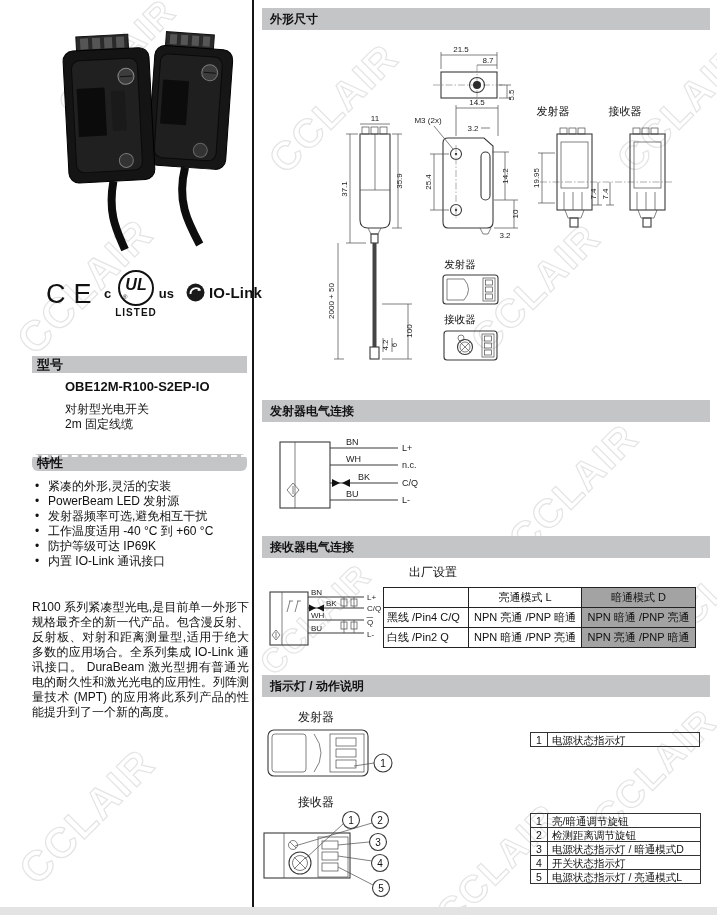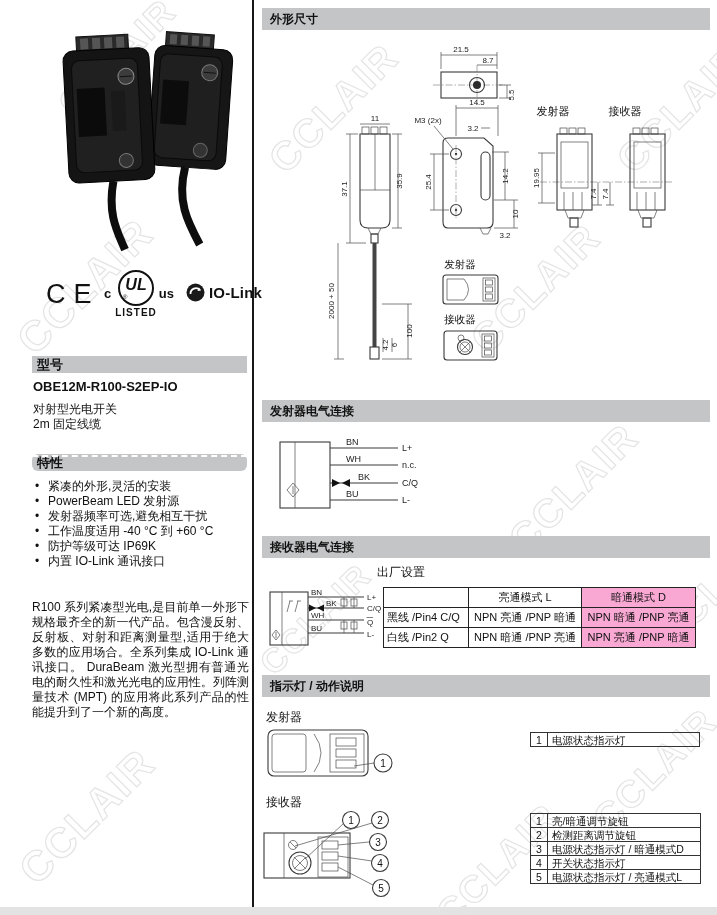--- a/index.html
+++ b/index.html
@@ -12,21 +12,21 @@
     .wm{color:transparent;-webkit-text-stroke:1.2px #e4e4e4;}
   }
   .divider{position:absolute;left:252px;top:0;width:2px;height:915px;background:#161616;}
   .bottom-edge{position:absolute;left:0;top:907px;width:717px;height:8px;background:#e3e3e3;}
   
   .lbar{position:absolute;left:32px;width:215px;height:17px;background:#c4c5c7;
         font-weight:bold;font-size:13px;line-height:17px;padding-left:5px;box-sizing:border-box;z-index:6;}
   .lbar.dashed::before{content:"";position:absolute;top:1px;left:0;right:0;border-top:2px dashed #fff;}
   .rbar{position:absolute;left:262px;width:448px;height:22px;background:#c4c5c7;
         font-weight:bold;font-size:12px;line-height:22px;padding-left:8px;box-sizing:border-box;z-index:6;}
-  .txt{position:absolute;font-size:12px;line-height:15px;z-index:6;}
+  .txt{position:absolute;font-size:12px;line-height:15px;z-index:6;margin-left:32px;}
   .bold{font-weight:bold;}
   
   .feat{position:absolute;left:32px;top:479px;width:216px;z-index:6;}
   .fi{font-size:12px;line-height:15px;display:flex;}
   .fi .bullet{width:13px;padding-left:3px;flex:none;}
   .desc-text{position:absolute;left:32px;top:600px;width:217px;font-size:12px;line-height:15px;
              text-align:justify;z-index:6;}
   
   .ce{position:absolute;left:46px;top:279px;font-size:27px;letter-spacing:8px;z-index:6;}
   .ul{position:absolute;left:112px;top:270px;width:46px;height:46px;z-index:6;}
@@ -39,21 +39,21 @@
   .ul .us{position:absolute;right:-16px;top:16px;font-weight:bold;font-size:13px;}
   .ul .listed{position:absolute;left:-4px;top:37px;width:56px;text-align:center;font-weight:bold;
               font-size:10px;letter-spacing:1px;}
   .iol{position:absolute;left:186px;top:283px;display:flex;align-items:center;gap:4px;z-index:6;}
   .iol .word{font-weight:bold;font-size:15px;letter-spacing:0.2px;}
   
   table{border-collapse:collapse;z-index:7;}
   .ftable{position:absolute;left:383px;top:587px;font-size:11px;}
   .ftable th,.ftable td{border:1.2px solid #222;padding:1px 3px;font-weight:normal;height:17px;}
   .ftable .ctr{text-align:center;}
-  .ftable .sh{background:#f9a8d4;}
+  .ftable .sh{background:#a3a3a3;}
   .itable{position:absolute;font-size:10.5px;}
   .itable td{border:1px solid #333;padding:0 4px;height:13px;line-height:12px;}
   .itable .num{width:12px;text-align:center;padding:0 2px;}
   
   text.d{font-family:"Liberation Sans","DejaVu Sans",sans-serif;font-size:8px;fill:#222;}
   text.lab{font-family:"Liberation Sans","DejaVu Sans",sans-serif;font-size:11px;fill:#111;}
   text.w{font-family:"Liberation Sans","DejaVu Sans",sans-serif;font-size:9px;fill:#222;}
   text.cnum{font-family:"Liberation Sans","DejaVu Sans",sans-serif;font-size:10px;fill:#111;}
   .ln{fill:none;stroke:#3a3a3a;stroke-width:1.1;}
   .lnt{fill:none;stroke:#4a4a4a;stroke-width:0.7;}

